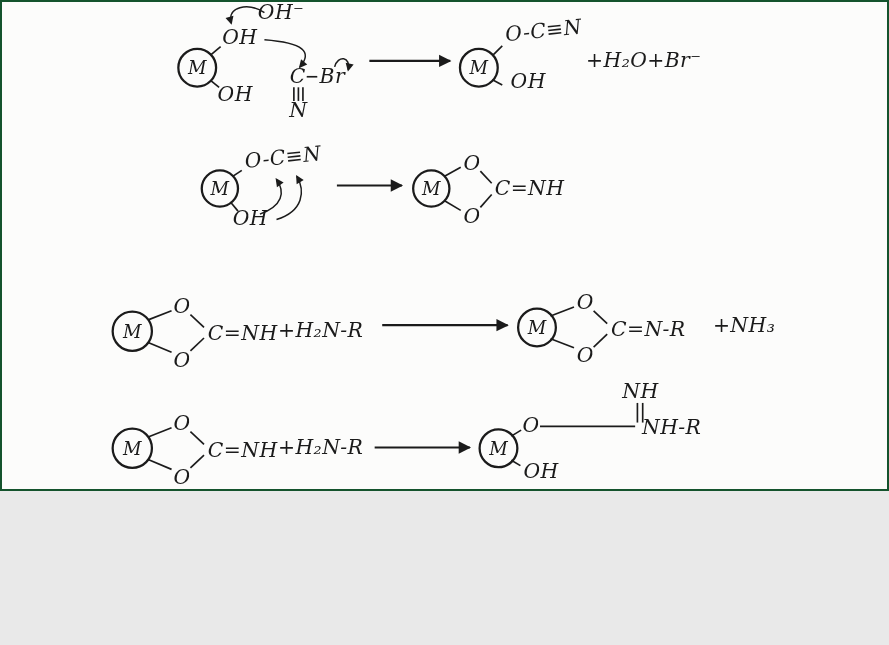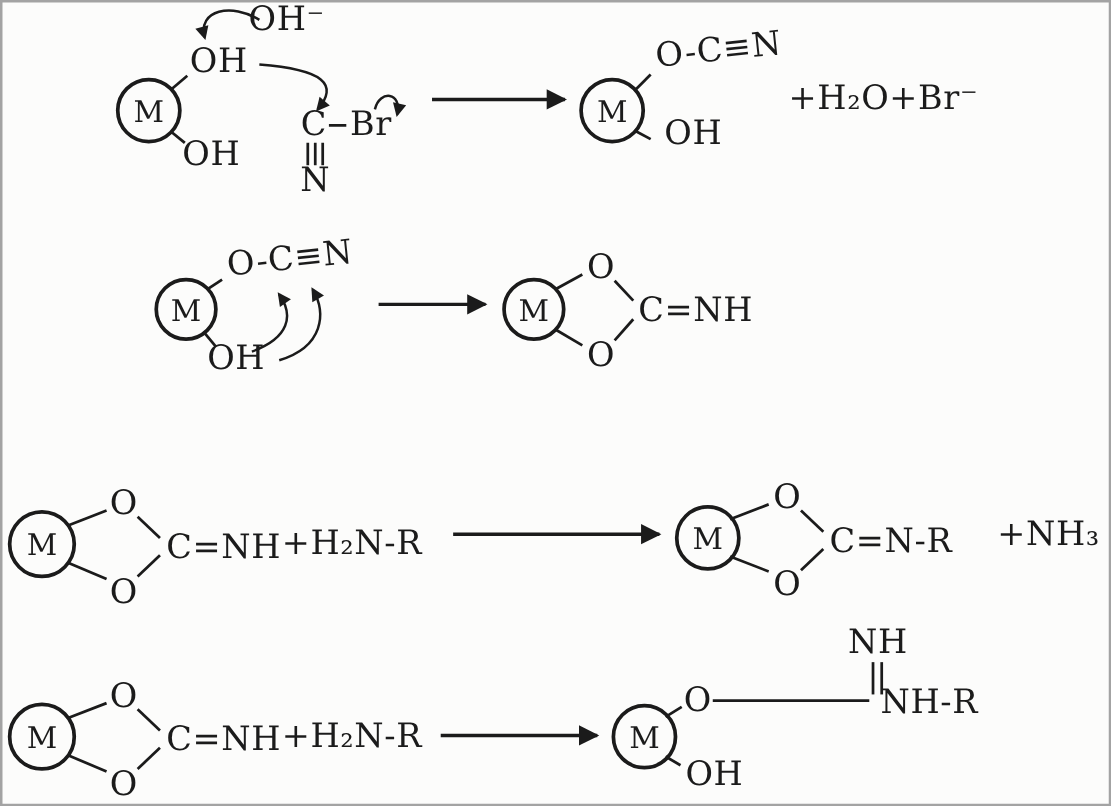--- a/index.html
+++ b/index.html
@@ -1,22 +1,23 @@
 <!DOCTYPE html>
 <html style="--ink: #1b1b1b; --bg: #fcfcfb;"><head>
 <meta charset="utf-8">
 <style>
   * { box-sizing: border-box; }
   html, body { margin: 0; padding: 0; background: #e9e9e9; }
   .page {
-    width: 889px; height: 645px;
+    width: 889px; height: 491px;
     background: var(--bg, #fcfcfb);
-    border: 2px solid #a3a3a3;
+    border: 2px solid #14532d;
     position: relative;
     overflow: hidden;
+    font-style: italic;
   }
   svg { display: block; width: 100%; height: 100%; color: var(--ink, #1b1b1b); }
   text { font-family: "DejaVu Serif", serif; fill: currentColor; }
   .fl { font-size: 27px; letter-spacing: 0.5px; }
   .fm { font-size: 24px; }
   .bond   { stroke: currentColor; stroke-width: 2.2; fill: none; }
   .ring   { stroke: currentColor; stroke-width: 3;   fill: none; }
   .rxn    { stroke: currentColor; stroke-width: 2.8; fill: none; }
   .curve  { stroke: currentColor; stroke-width: 2;   fill: none; }
 </style>

